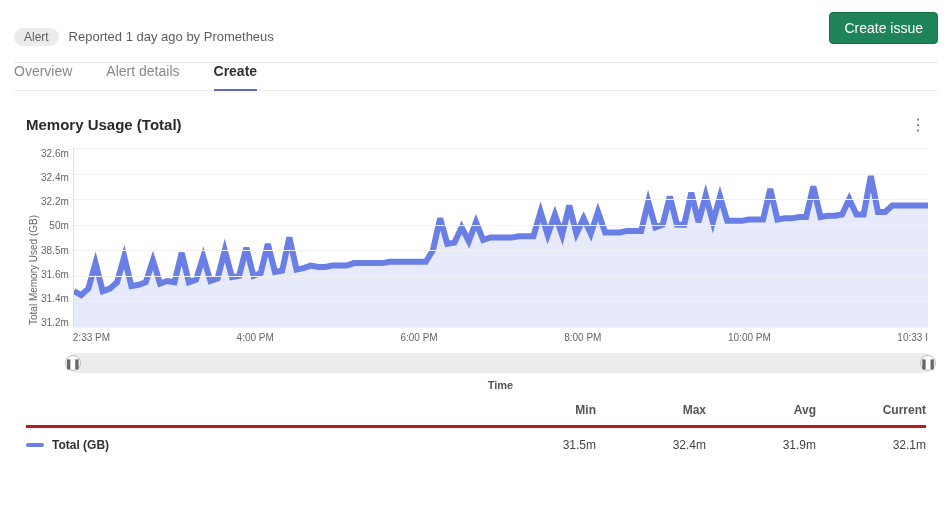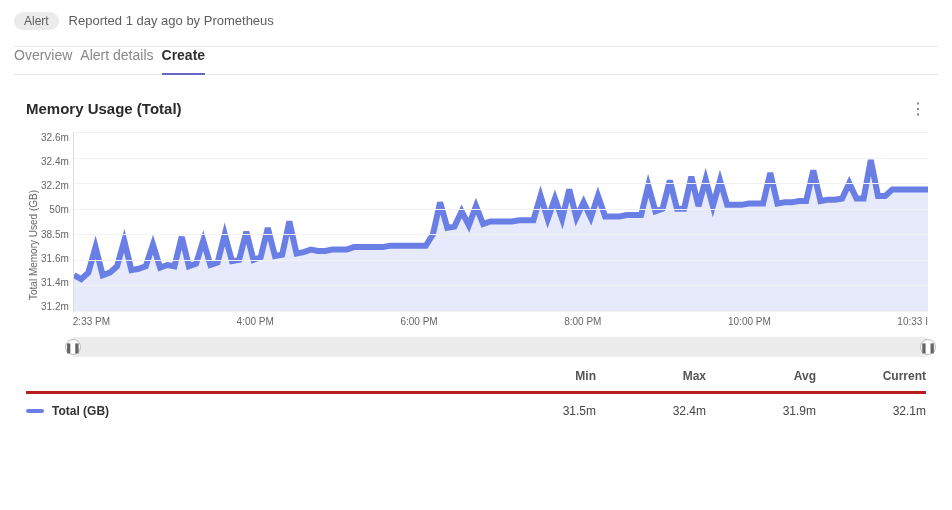--- a/index.html
+++ b/index.html
@@ -42,21 +42,21 @@
     font-weight: 500;
   }
   .page-title {
     font-size: 23px;
     font-weight: 700;
     margin: 22px 0 14px 0;
     color: #2a2a2a;
   }
   .tabs {
     display: flex;
-    gap: 8px;
+    gap: 34px;
     border-bottom: 1px solid #ebebeb;
     margin-bottom: 20px;
   }
   .tab {
     padding: 0 0 10px 0;
     color: #888;
     font-size: 14px;
     cursor: pointer;
   }
   .tab.active {
@@ -205,20 +205,21 @@
 </head>
 <body>
 
 <div class="page">
 
   <div class="top-bar">
     <div>
       <span class="badge">Alert</span>
       <span class="reported">Reported 1 day ago by Prometheus</span>
     </div>
+    <button class="btn-primary">Create issue</button>
   </div>
 
 
   <div class="tabs">
     <div class="tab">Overview</div>
     <div class="tab">Alert details</div>
     <div class="tab active">Create</div>
   </div>
 
   <div class="chart-header">
@@ -258,20 +259,21 @@
           <span>4:00 PM</span>
           <span>6:00 PM</span>
           <span>8:00 PM</span>
           <span>10:00 PM</span>
           <span>10:33 I</span>
         </div>
       <div class="scrubber">
         <div class="scrub-handle scrub-left">❚❚</div>
         <div class="scrub-handle scrub-right">❚❚</div>
       </div>
+      <div class="xlabel">Time</div>
     </div>
   </div>
 
   <div class="stats">
     <div class="stats-head">
       <div></div>
       <div>Min</div>
       <div>Max</div>
       <div>Avg</div>
       <div>Current</div>

